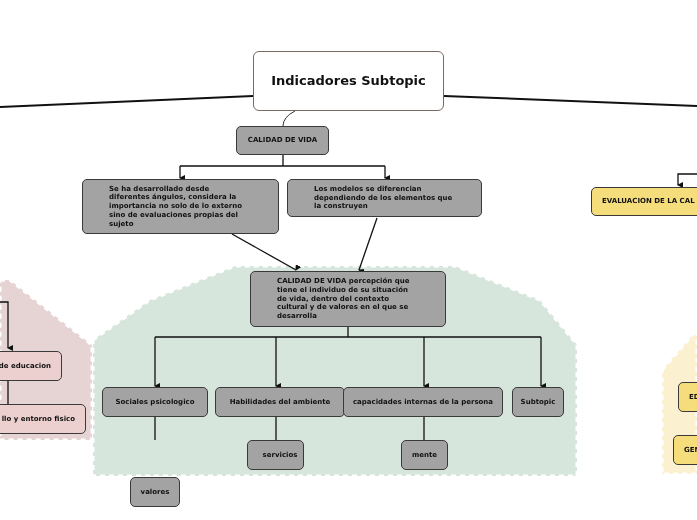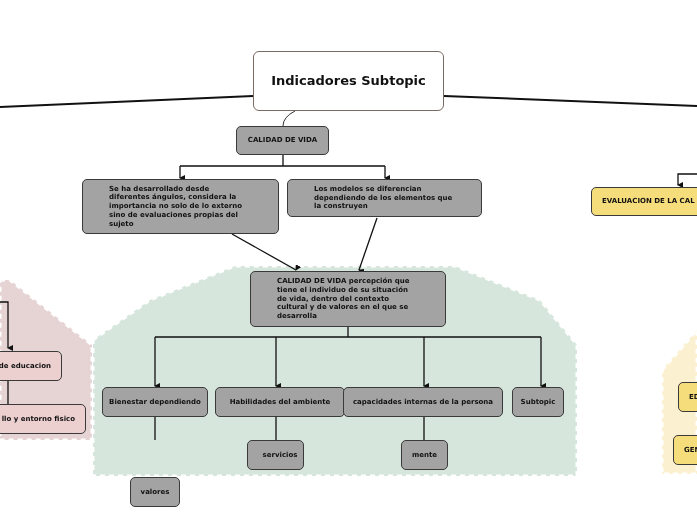--- a/index.html
+++ b/index.html
@@ -68,21 +68,21 @@
 
 <div class="node green left" style="left:287px; top:179px; width:195px; height:38px;">
   <span>Los modelos se diferencian dependiendo de los elementos que la construyen</span>
 </div>
 
 <div class="node green left" style="left:250px; top:271px; width:196px; height:56px;">
   <span>CALIDAD DE VIDA percepción que tiene el individuo de su situación de vida, dentro del contexto cultural y de valores en el que se desarrolla</span>
 </div>
 
 <div class="node green" style="left:102px; top:387px; width:106px; height:30px;">
-  <span>Bienestar dependiendo</span>
+  <span>Sociales psicologico</span>
 </div>
 <div class="node green" style="left:215px; top:387px; width:130px; height:30px;">
   <span>Habilidades del ambiente</span>
 </div>
 <div class="node green" style="left:343px; top:387px; width:160px; height:30px;">
   <span>capacidades internas de la persona</span>
 </div>
 <div class="node green" style="left:512px; top:387px; width:52px; height:30px;">
   <span>Subtopic</span>
 </div>

